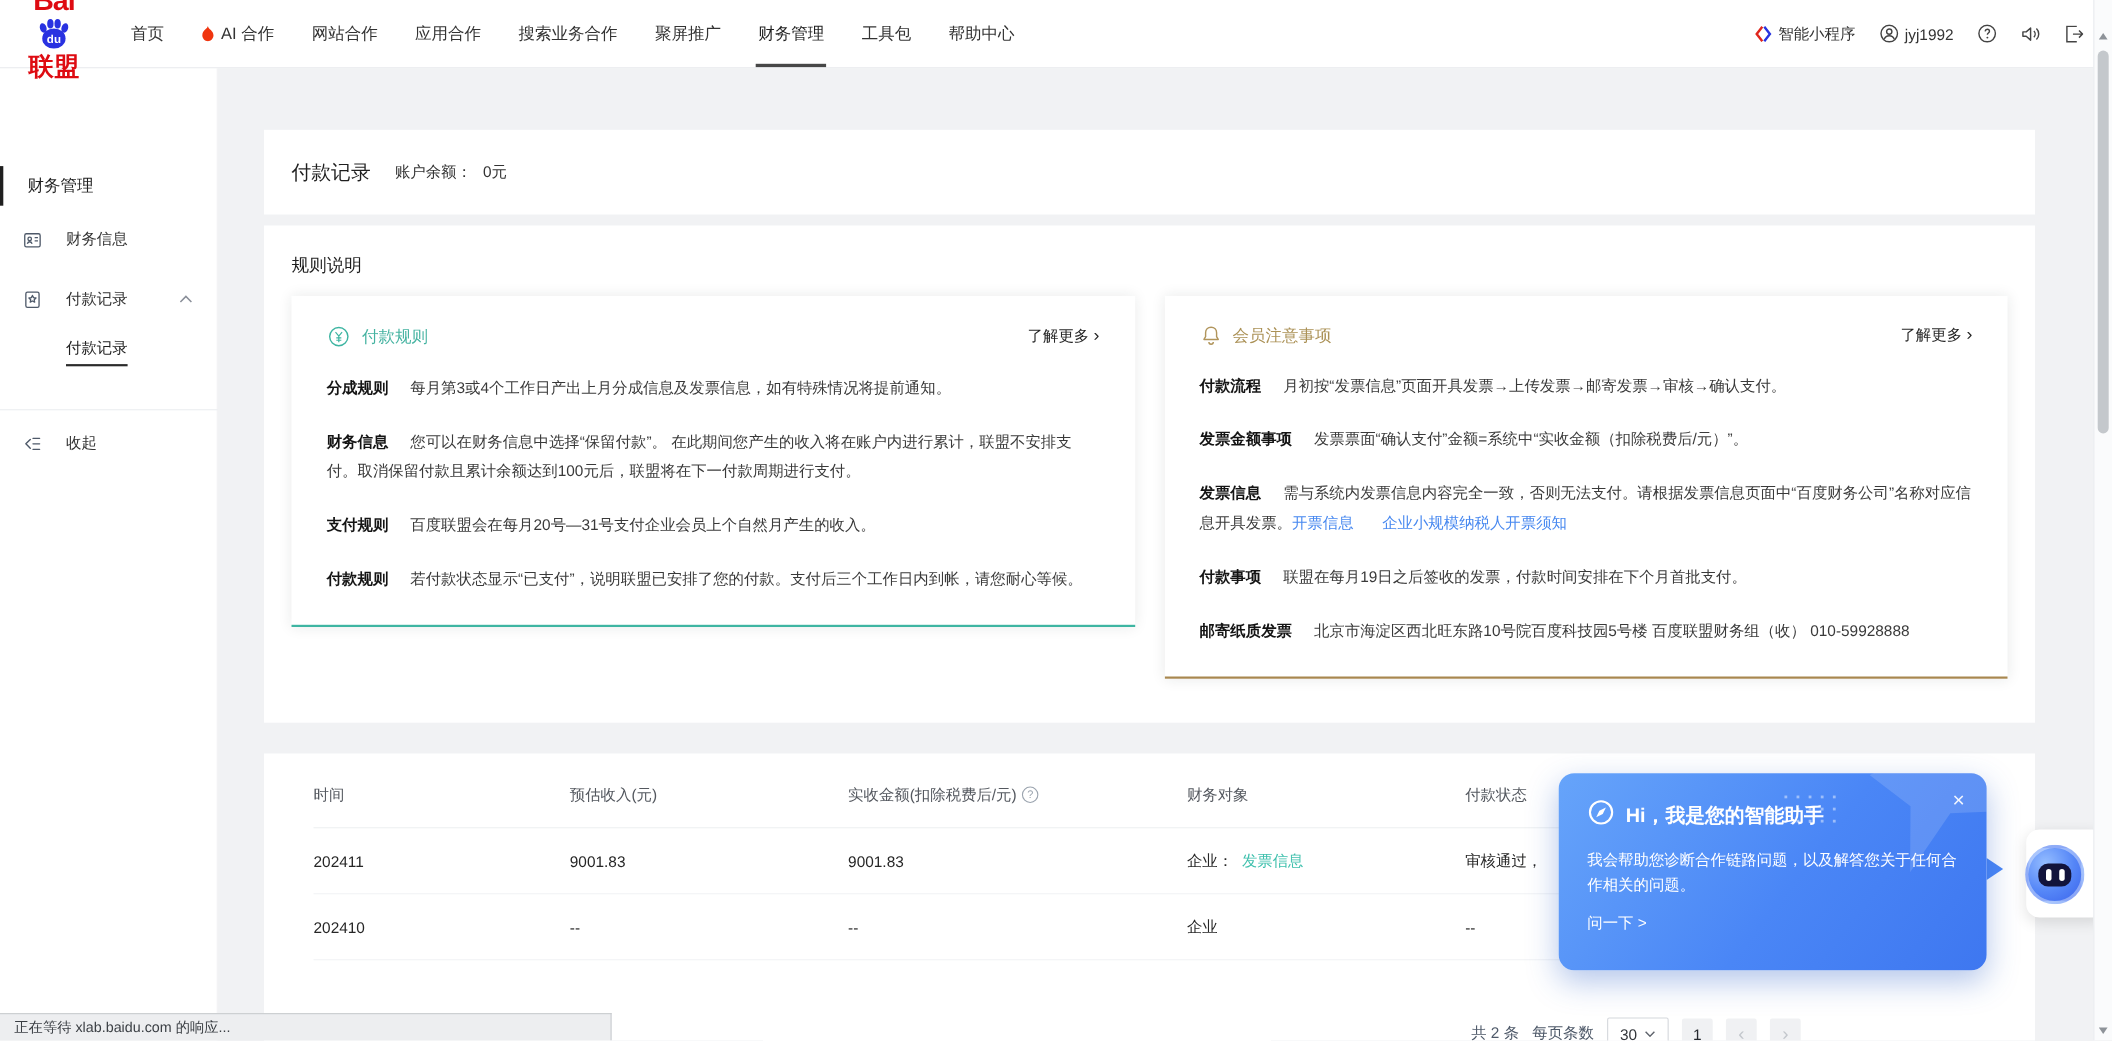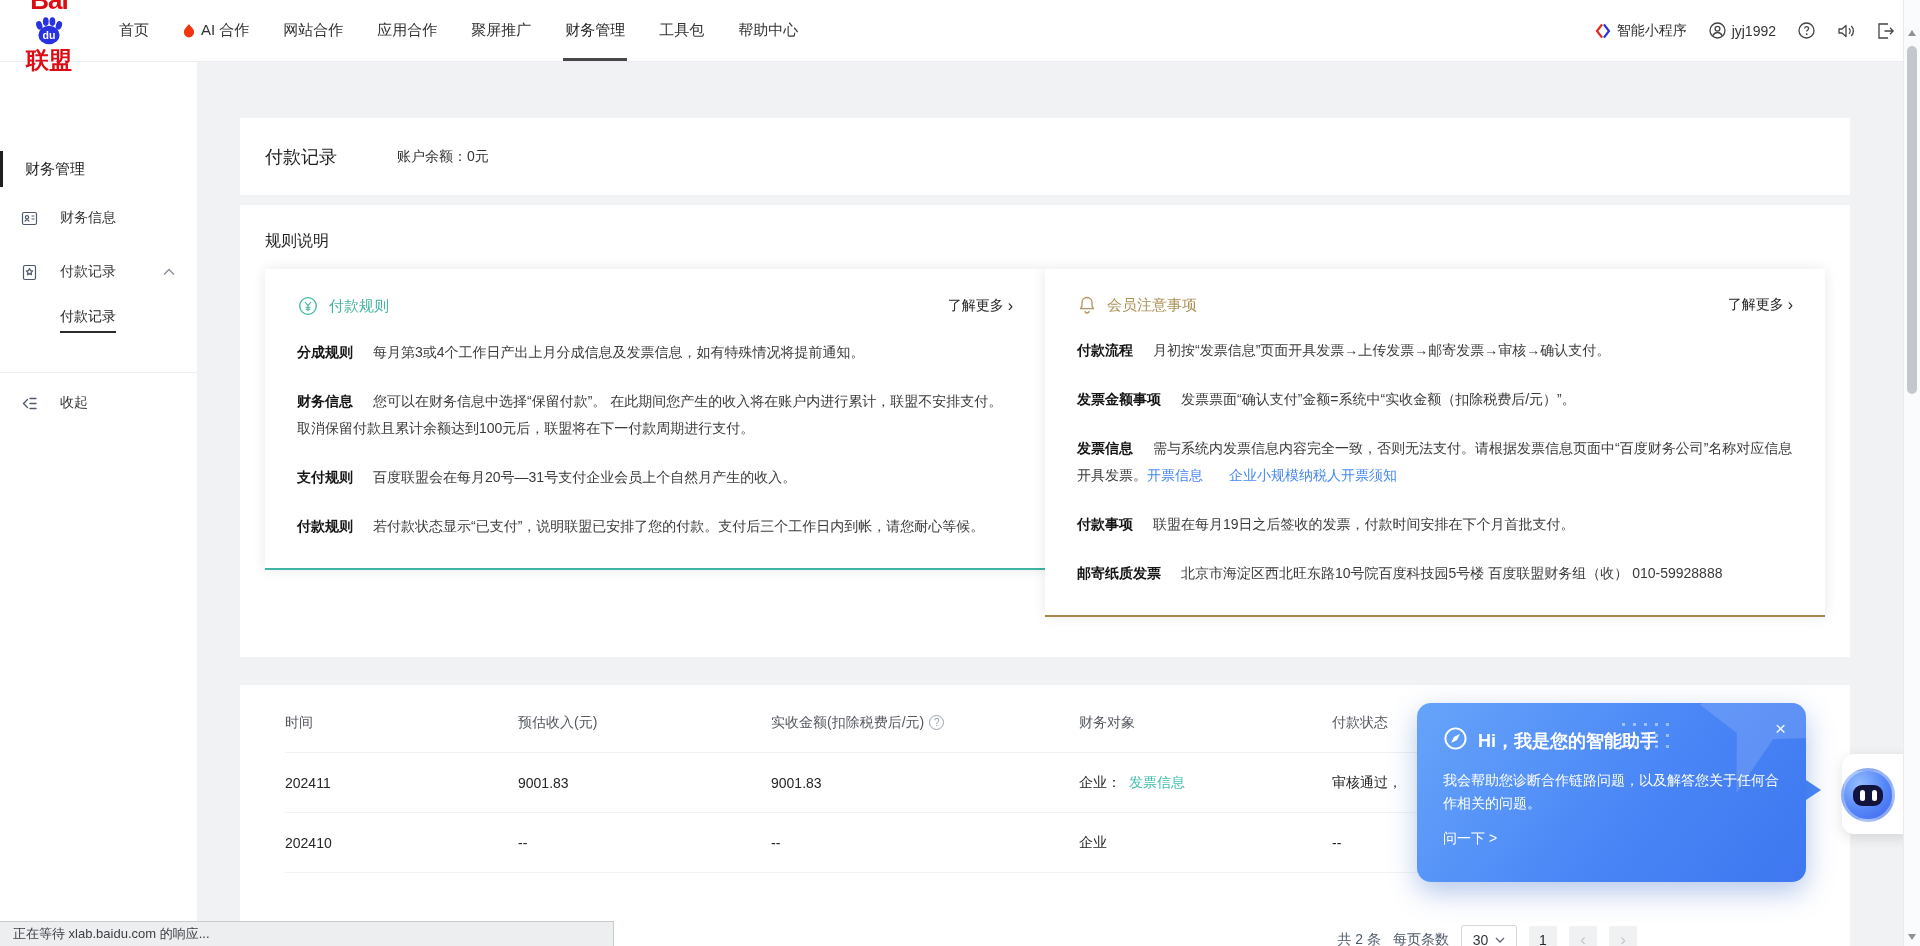--- a/index.html
+++ b/index.html
@@ -64,25 +64,25 @@
   .side-collapse {
     position:absolute; top:321px; left:0; width:100%; height:40px;
     display:flex; align-items:center; padding-left:21px; font-size:14px; color:#333; cursor:pointer;
   }
   .side-collapse .slabel { margin-left:17px; }
 
   
   .card { position:absolute; background:#fff; }
   .card-pagehead { left:240px; top:118px; width:1610px; height:77px; display:flex; align-items:center; padding-left:25px; }
   .page-title { font-size:18px; color:#1f1f1f; }
-  .balance { margin-left:60px; font-size:14px; color:#333; display:flex; align-items:center; }
+  .balance { margin-left:22px; font-size:14px; color:#333; display:flex; align-items:center; gap:10px; }
 
   .card-rules { left:240px; top:205px; width:1610px; height:452px; padding:26px 25px 0; }
   .rules-title { font-size:16px; font-weight:500; color:#1f1f1f; }
-  .rule-cards { display:flex; margin-top:17px; align-items:flex-start; }
+  .rule-cards { display:flex; gap:27px; margin-top:17px; align-items:flex-start; }
   .rule-card {
     flex:1; background:#fff; padding:26px 32px 28px;
     box-shadow:0 0 12px rgba(31,35,41,.10);
   }
   .rule-card.teal { border-bottom:2px solid #3eb5a2; }
   .rule-card.gold { border-bottom:2px solid #a8874f; }
   .rule-head { display:flex; align-items:center; }
   .ricon { display:flex; }
   .rtitle { margin-left:10px; font-size:15px; }
   .rule-card.teal .rtitle { color:#45b3a1; }
@@ -178,21 +178,21 @@
     position:absolute; right:0; top:0; width:17px; height:946px; z-index:70;
     background:#fafbfc; border-left:1px solid #e9ebee;
   }
   .sb-up,.sb-down { position:absolute; left:4px; width:0; height:0; border-left:4px solid transparent; border-right:4px solid transparent; }
   .sb-up { top:30px; border-bottom:6px solid #8e9399; }
   .sb-down { top:934px; border-top:6px solid #8e9399; }
   .sb-thumb { position:absolute; left:3px; top:46px; width:10px; height:348px; background:#c4c8cc; border-radius:5px; cursor:pointer; }
 
   
   .statusbar {
-    position:absolute; left:0; bottom:0; width:614px; height:25px; z-index:80;
+    position:absolute; left:0; bottom:0; width:556px; height:25px; z-index:80;
     background:#edeef0; border-top:1px solid #c9cccf; border-right:1px solid #c9cccf;
     display:flex; align-items:center; padding-left:13px; font-size:13px; color:#3b3f44;
   }
 </style>
 </head>
 <body>
 
 <div class="topbar">
   <div class="logo">
     <span class="bai">Bai</span>
@@ -221,20 +221,23 @@
             <path fill="#f0350f" d="M6.5 0C7 3.2 12 4.6 12 9.1 12 12.4 9.5 15 6.5 15S1 12.4 1 9.1C1 6.5 2.6 5 3.8 3.6 4.9 2.4 6.2 1.6 6.5 0z"></path>
           </svg>
         </span>
         <span>AI 合作</span>
       </div>
       <div class="nav-item">
         <span>网站合作</span>
       </div>
       <div class="nav-item">
         <span>应用合作</span>
+      </div>
+      <div class="nav-item">
+        <span>搜索业务合作</span>
       </div>
       <div class="nav-item">
         <span>聚屏推广</span>
       </div>
       <div class="nav-item active">
         <span>财务管理</span>
       </div>
       <div class="nav-item">
         <span>工具包</span>
       </div>

